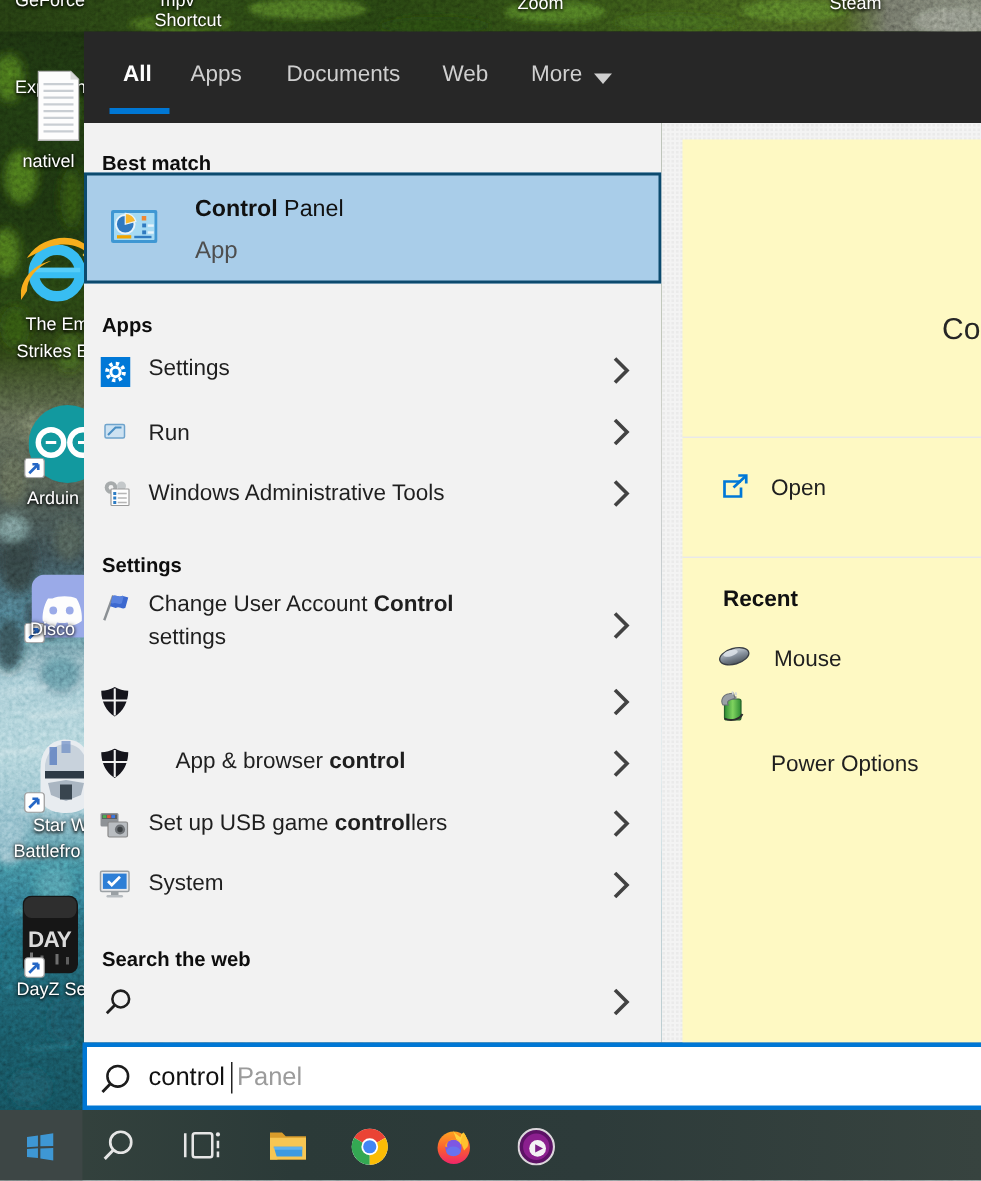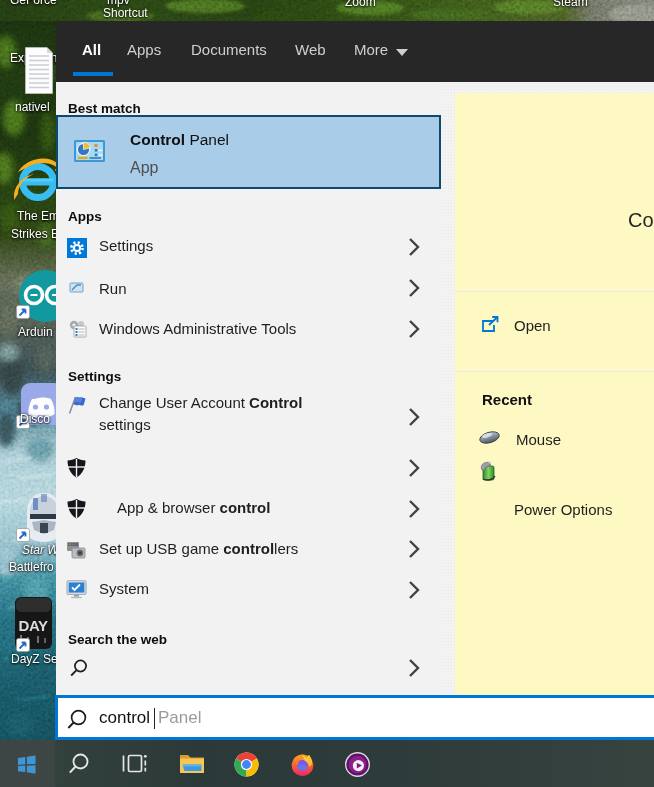--- a/index.html
+++ b/index.html
@@ -186,21 +186,21 @@
     <rect x="6" y="24" width="30" height="5" fill="#2d3a46"></rect>
     <path d="M8,32 L20,30 L32,32 L30,40 L20,44 L10,40 Z" fill="#aab6c2"></path>
     <rect x="16" y="33" width="8" height="10" fill="#39454f"></rect>
     <rect x="9" y="8" width="5" height="12" fill="#5a7ec0" opacity="0.8"></rect>
     <rect x="17" y="4" width="6" height="8" fill="#5a7ec0" opacity="0.6"></rect>
   </svg>
   <svg class="abs" style="left:16px;top:528px;" width="14" height="14" viewBox="0 0 14 14">
     <rect x="0.5" y="0.5" width="13" height="13" rx="2" fill="#fff" stroke="#9a9a9a" stroke-width="0.8"></rect>
     <path d="M3.5,10.5 L9.5,4.5 M9.5,4.5 L5.6,4.5 M9.5,4.5 L9.5,8.4" fill="none" stroke="#2567c6" stroke-width="1.8"></path>
   </svg>
-  <div class="lbl" style="left:22px;top:543px;font-style:italic;">Star W</div>
+  <div class="lbl" style="left:22px;top:543px;">Star W</div>
   <div class="lbl" style="left:9px;top:560px;">Battlefro</div>
 
   <svg class="abs" style="left:15px;top:597px;" width="37" height="52" viewBox="0 0 37 52">
     <rect x="0" y="0" width="37" height="52" rx="6" fill="#161616"></rect>
     <rect x="1" y="1" width="35" height="14" rx="5" fill="#2e2e2e"></rect>
     <text x="18" y="34" font-family="Liberation Sans,sans-serif" font-size="15" font-weight="bold" fill="#dcdcdc" text-anchor="middle" letter-spacing="-0.5">DAY</text>
     <rect x="5" y="38" width="2" height="8" fill="#777"></rect>
     <rect x="12" y="40" width="2" height="6" fill="#666"></rect>
     <rect x="22" y="39" width="2" height="7" fill="#707070"></rect>
     <rect x="29" y="41" width="2" height="5" fill="#5f5f5f"></rect>

